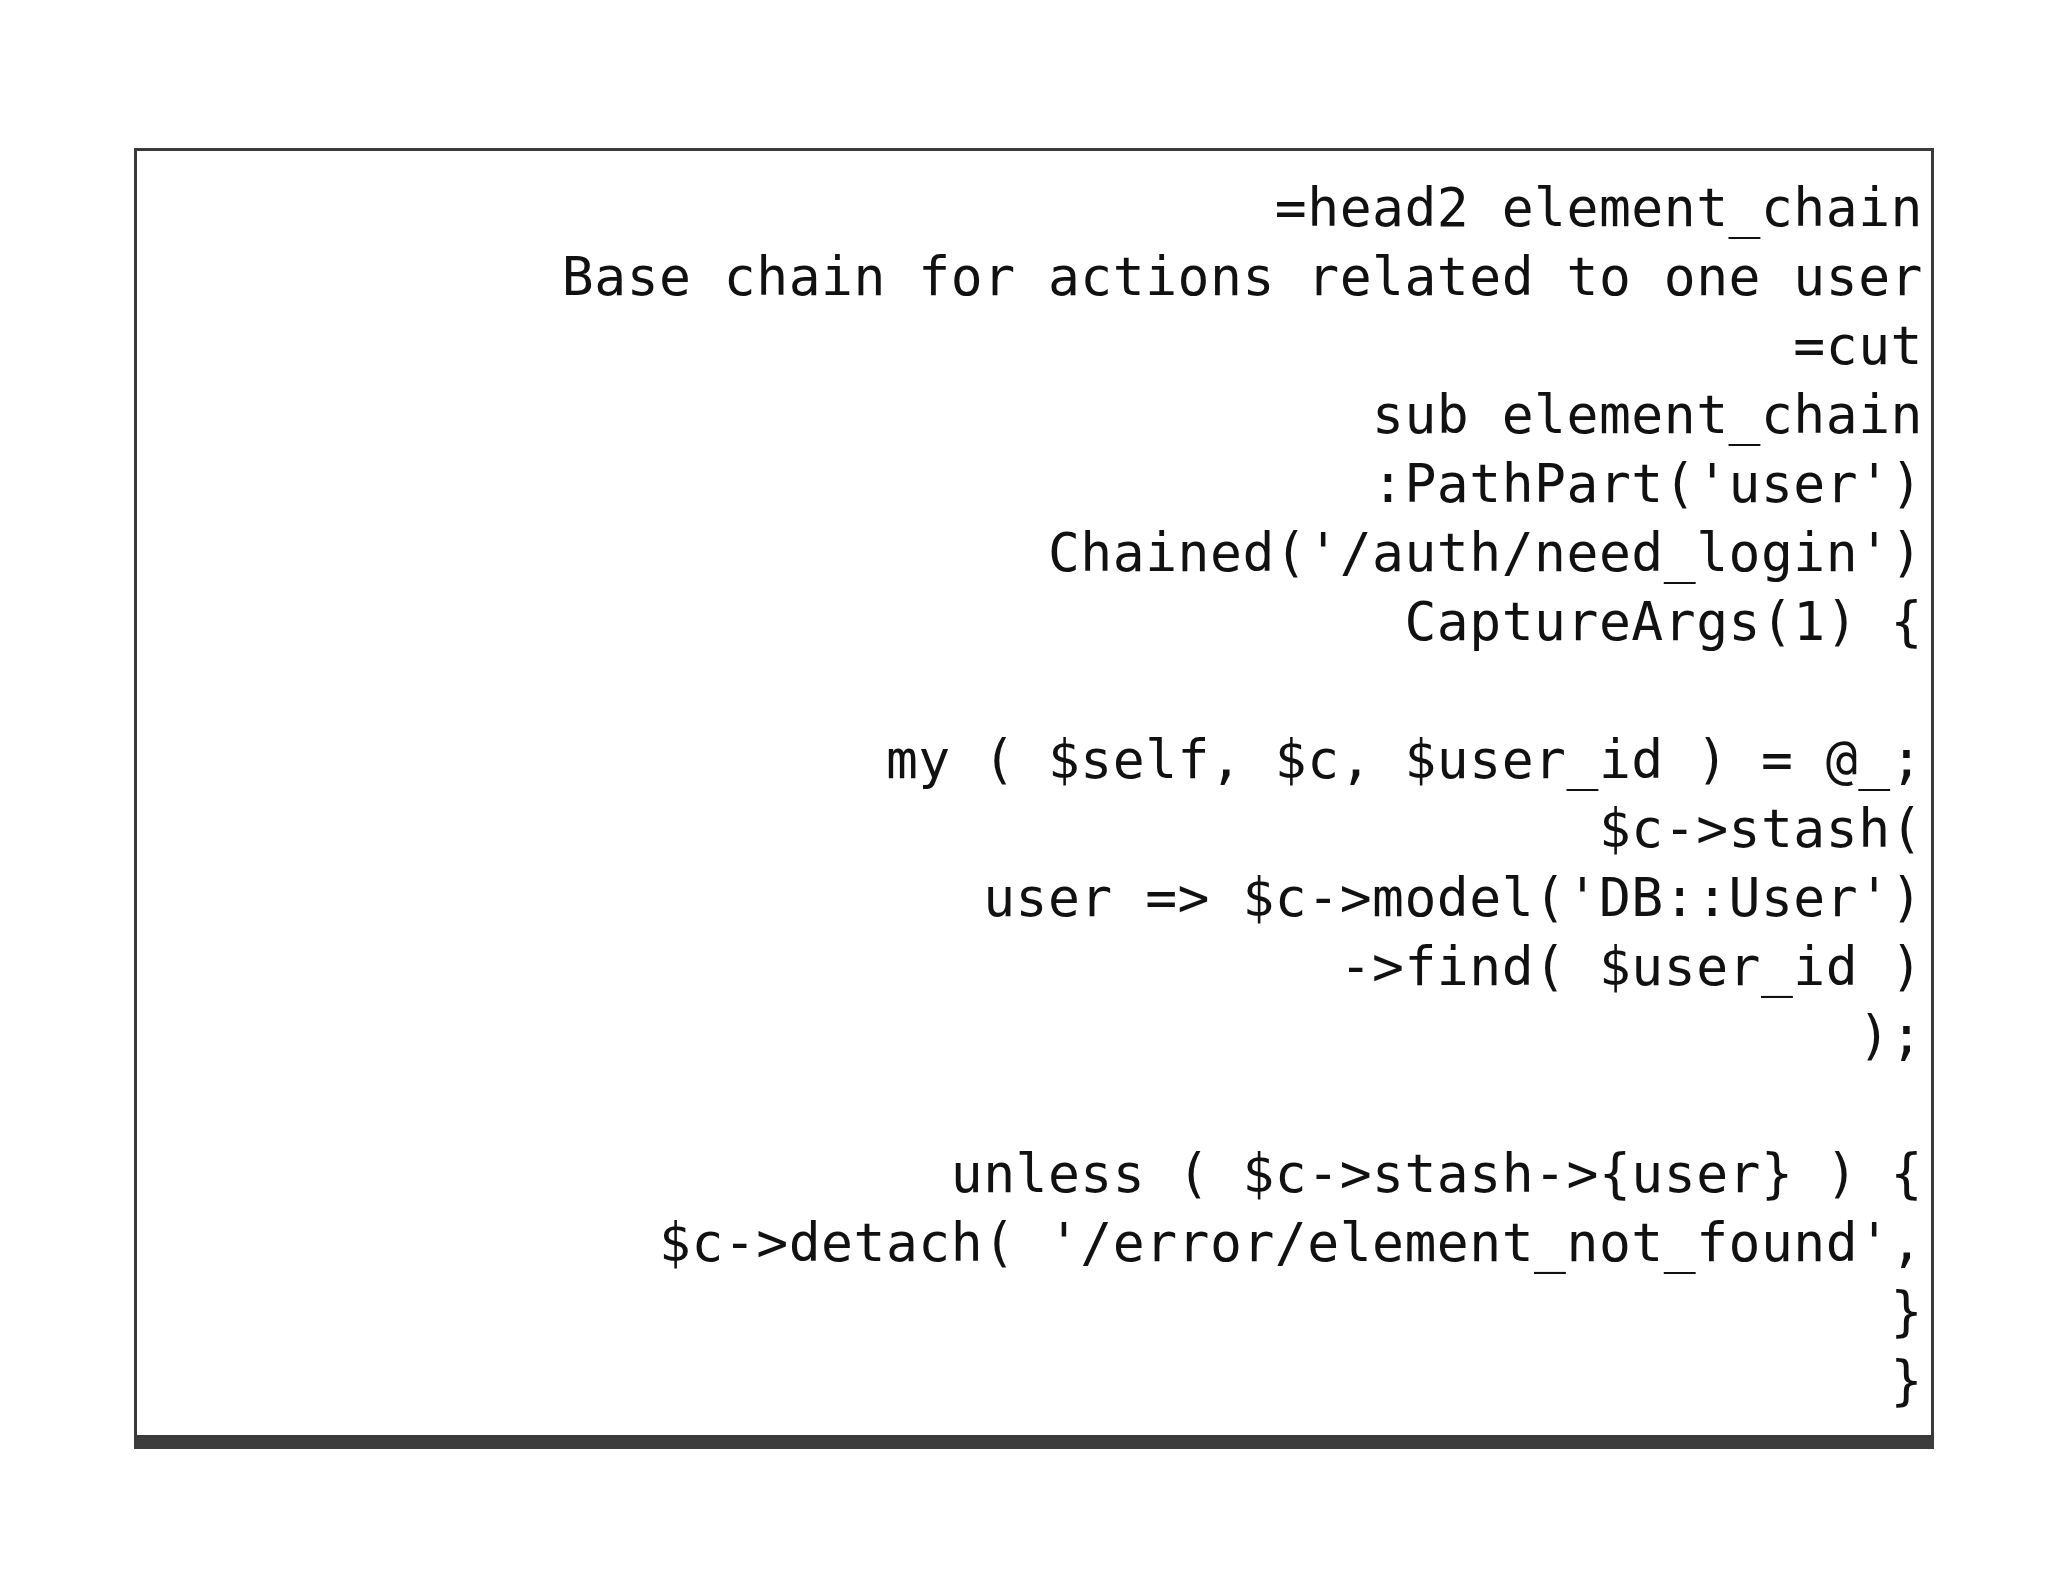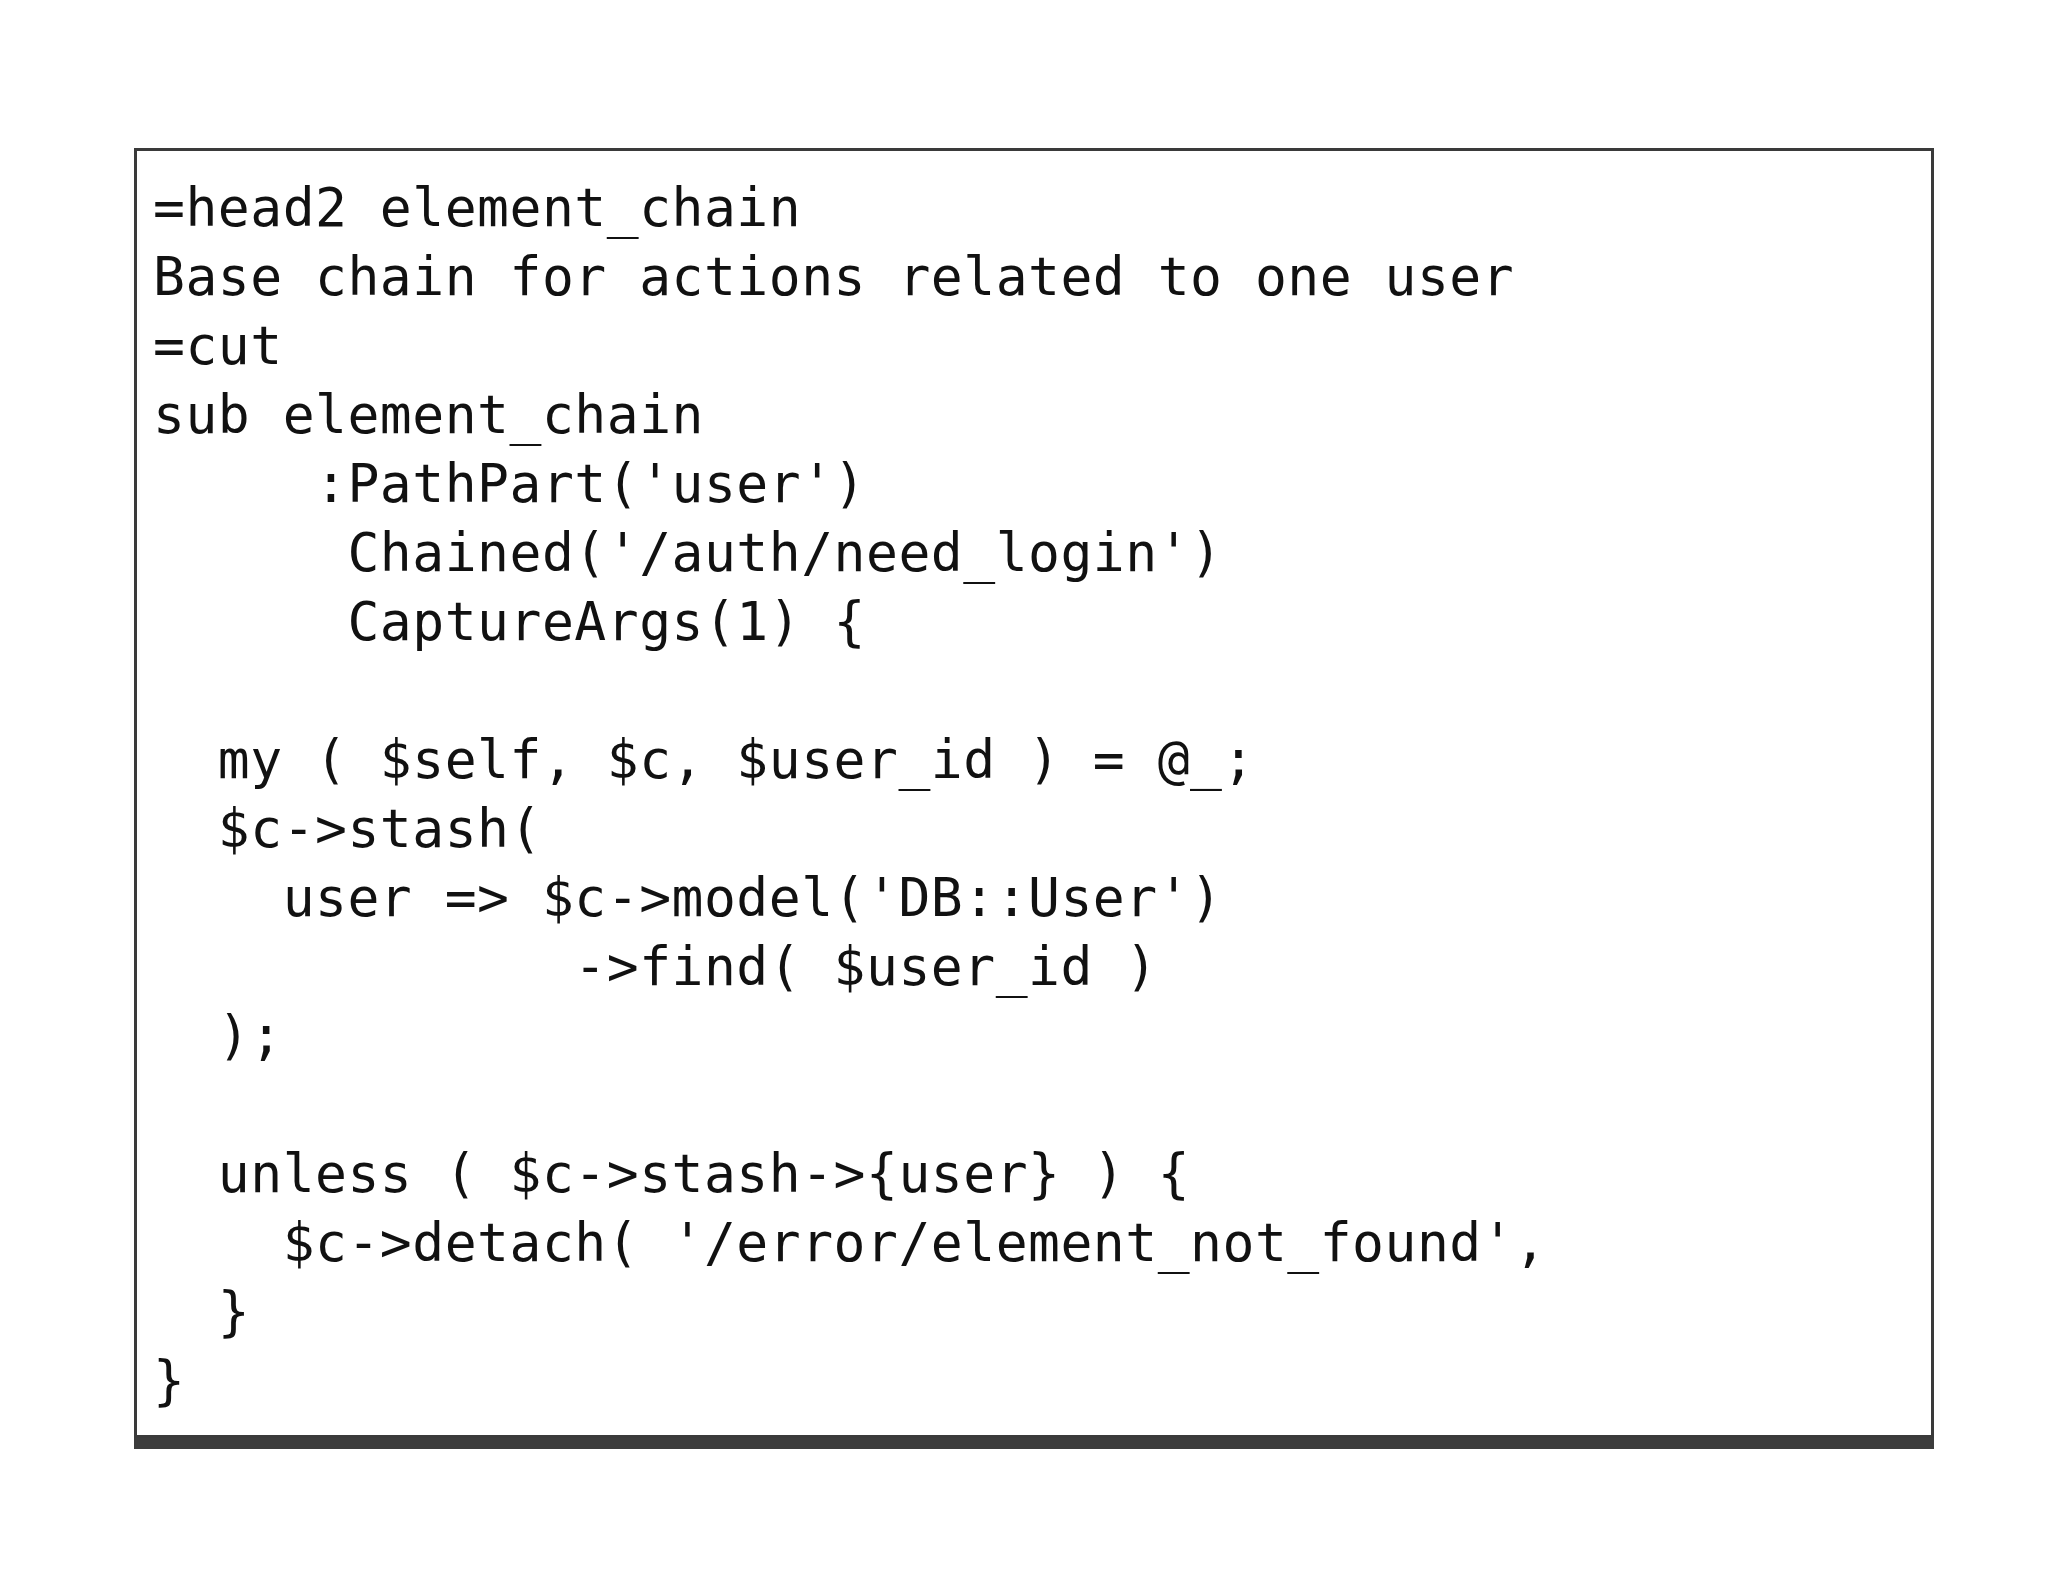--- a/index.html
+++ b/index.html
@@ -53,20 +53,21 @@
     letter-spacing: 0.5px;
     color: #111111;
     white-space: pre;
     font-weight: 400;
   }
 
   .code-line {
     display: block;
     white-space: pre;
     min-height: 69px;
+    text-align: right;
   }
 
   .code-line.blank {
     min-height: 69px;
   }
 </style>
 </head>
 <body>
 
 <div id="page">

